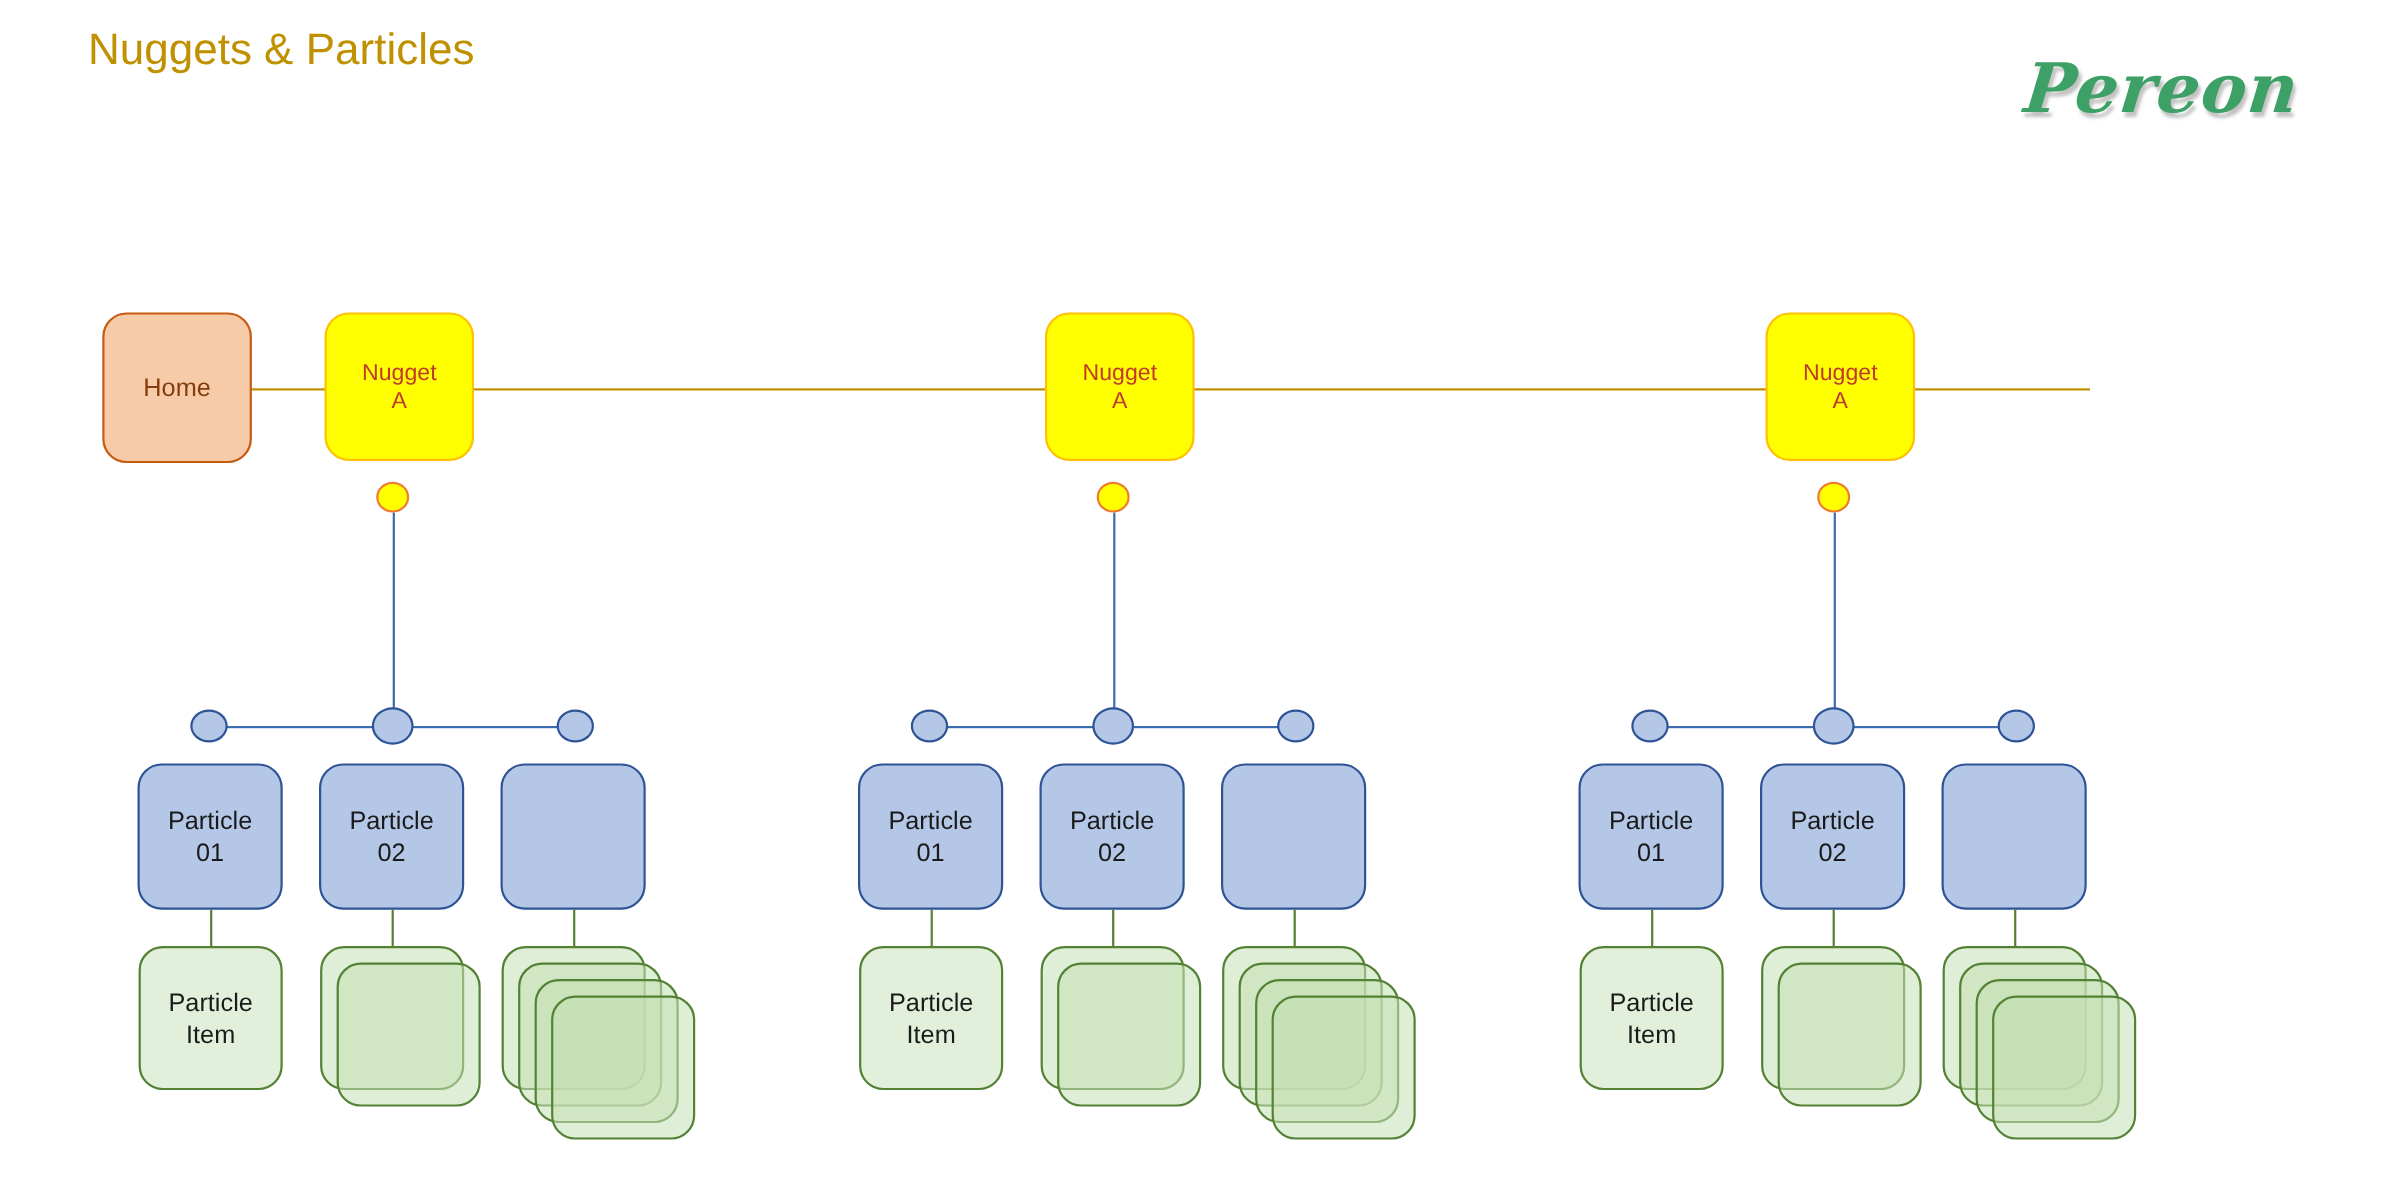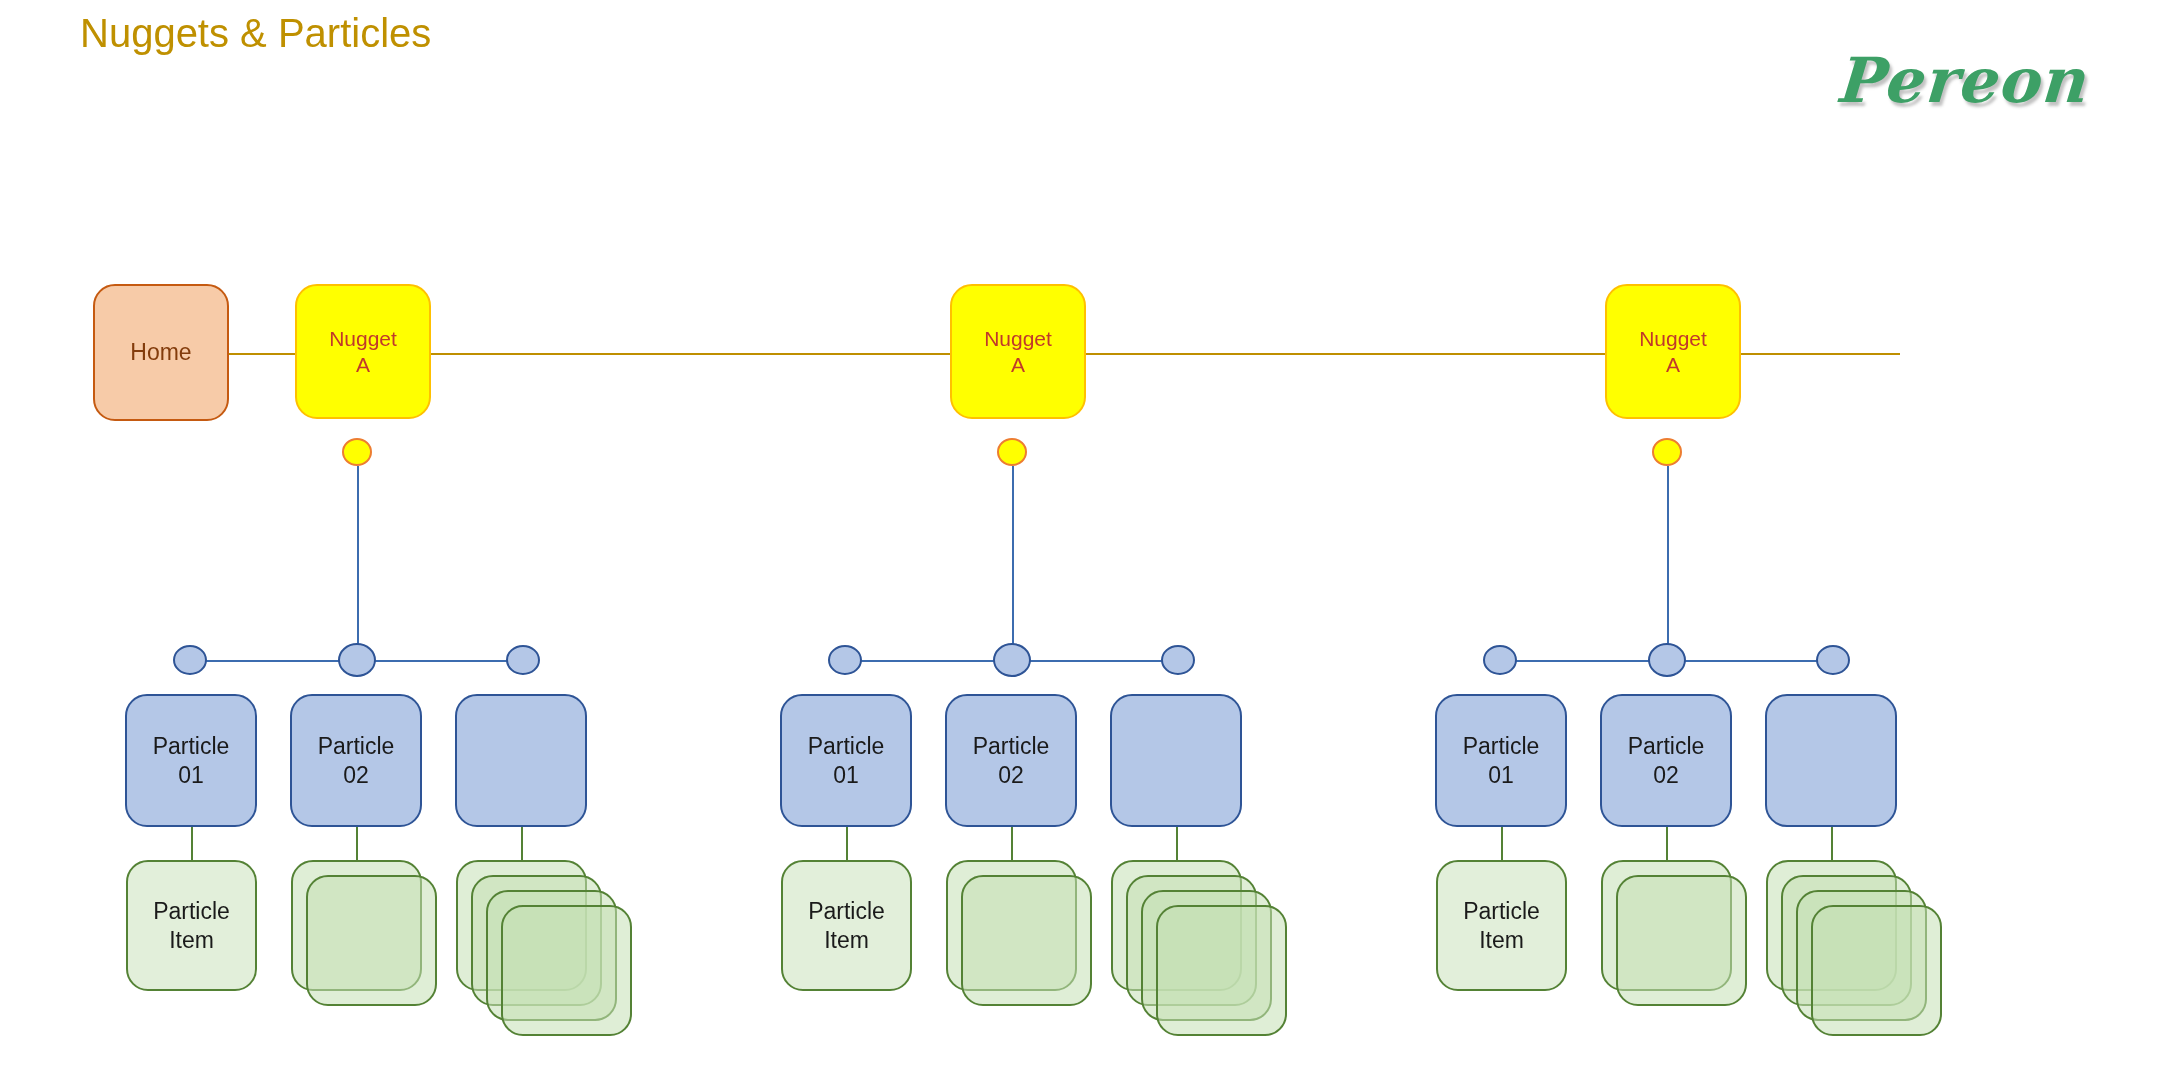--- a/index.html
+++ b/index.html
@@ -28,21 +28,21 @@
     font-weight: 400;
     color: #000000;
     letter-spacing: -0.2px;
     white-space: nowrap;
   }
   #page-subtitle {
     font-size: 40px;
     line-height: 1.15;
     font-weight: 400;
     color: #BF9000;
-    margin-top: 4px;
+    margin-top: 16px;
     white-space: nowrap;
   }
 
   #brand-logo {
     position: absolute;
     right: 86px;
     top: 44px;
     font-family: "DejaVu Serif", serif;
     font-style: italic;
     font-weight: 700;

